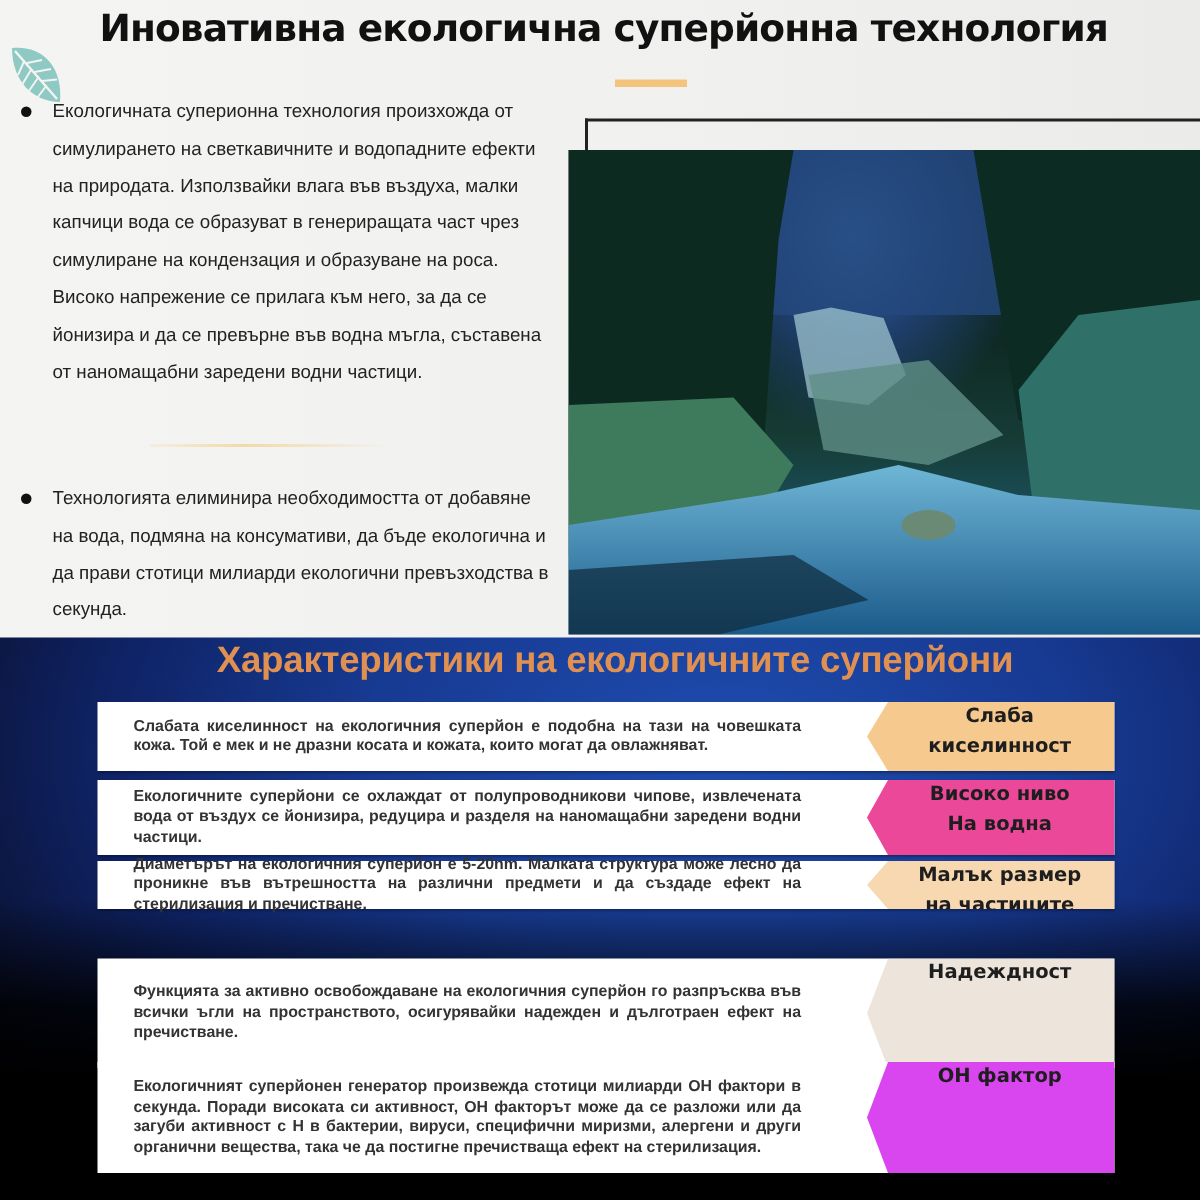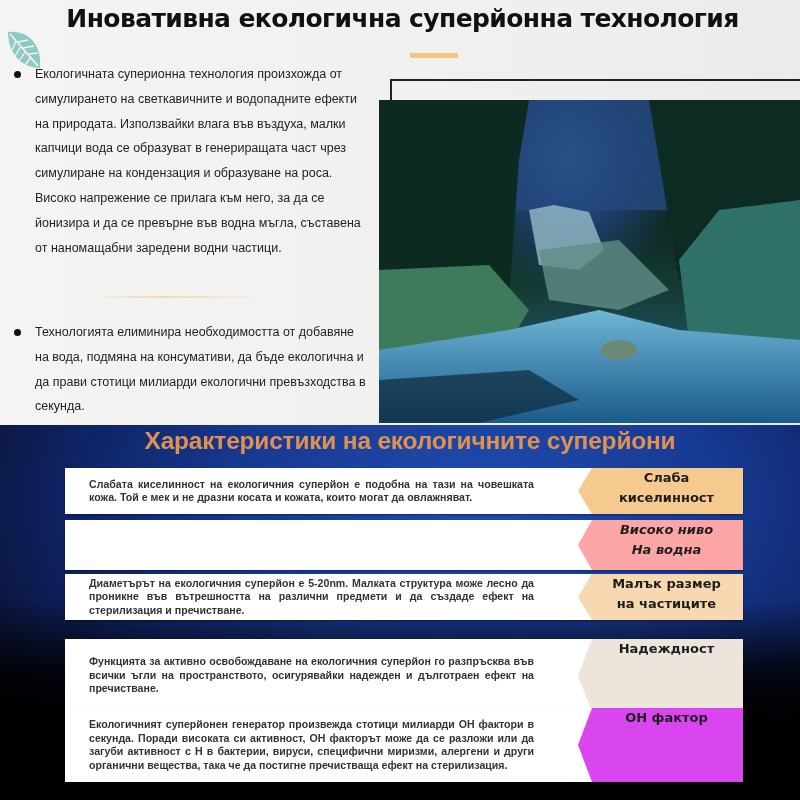--- a/index.html
+++ b/index.html
@@ -108,29 +108,32 @@
       </div>
     <div class="tag" style="background:#f6c98e;">
       <div>
           <span style="display:block">Слаба</span>
           <span style="display:block">киселинност</span>
         </div>
     </div>
   </div>
 
   <div class="card" style="top:95px; height:50px;">
-    <div class="tag" style="background:#fca5a5;font-style:italic;">
+    <div class="card-text">
+        <span>Екологичните суперйони се охлаждат от полупроводникови чипове, извлечената вода от въздух се йонизира, редуцира и разделя на наномащабни заредени водни частици.</span>
+      </div>
+    <div class="tag" style="background:#ec4899;">
       <div>
           <span style="display:block">Високо ниво</span>
           <span style="display:block">На водна</span>
         </div>
     </div>
   </div>
 
-  <div class="card" style="top:149px; height:46px;padding-left:16px;">
+  <div class="card" style="top:149px; height:32px;padding-left:16px;">
     <div class="card-text">
         <span>Диаметърът на екологичния суперйон е 5-20nm. Малката структура може лесно да проникне във вътрешността на различни предмети и да създаде ефект на стерилизация и пречистване.</span>
       </div>
     <div class="tag" style="background:#f8d8b0;">
       <div>
           <span style="display:block">Малък размер</span>
           <span style="display:block">на частиците</span>
         </div>
     </div>
   </div>

